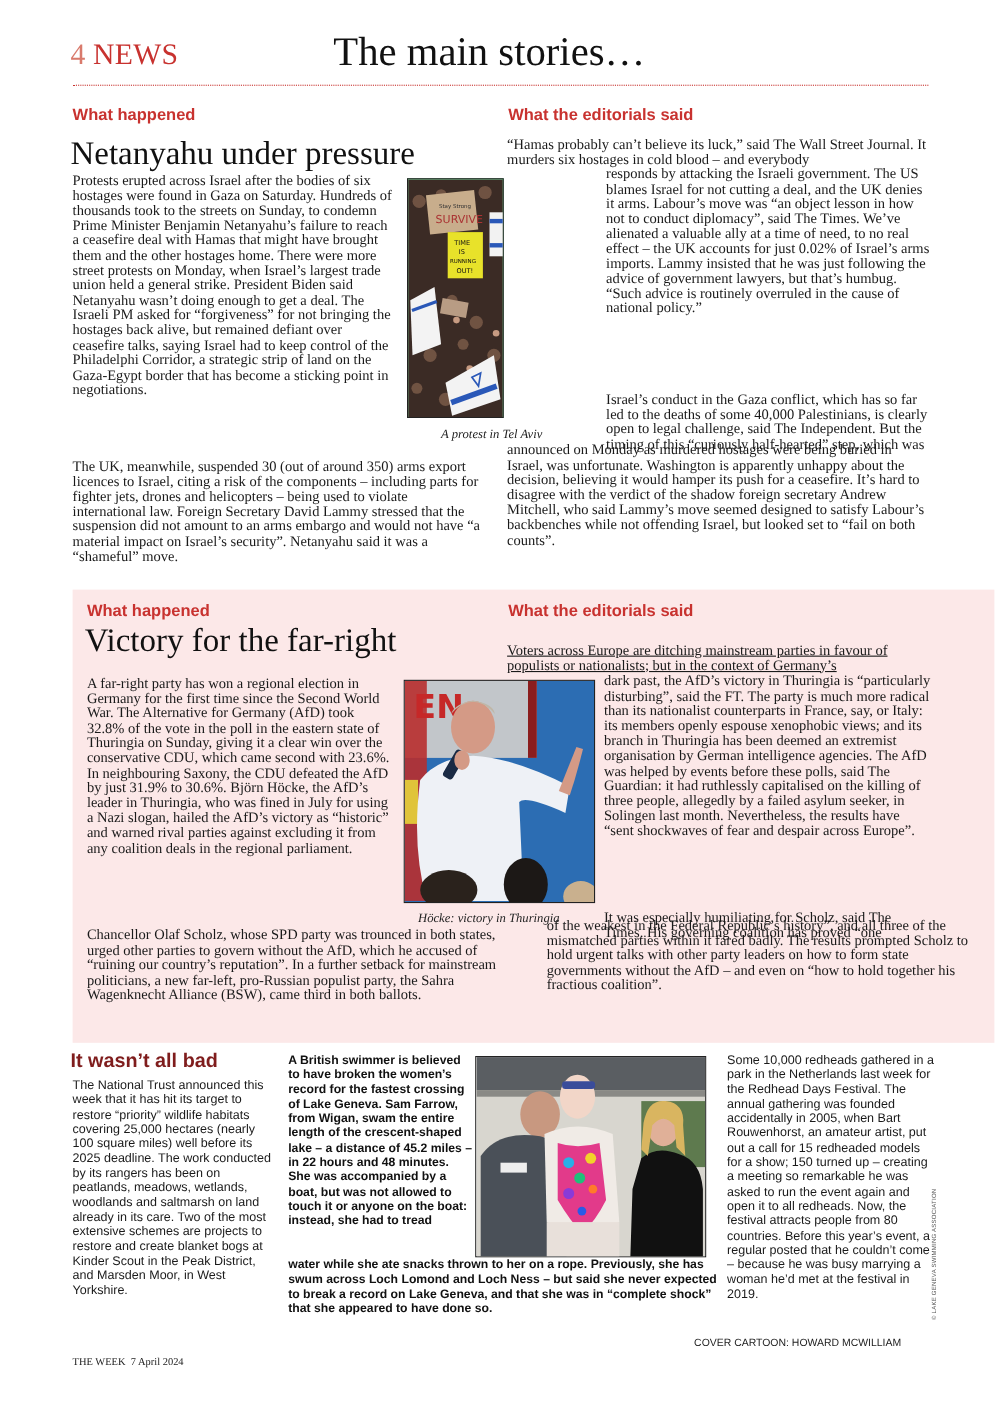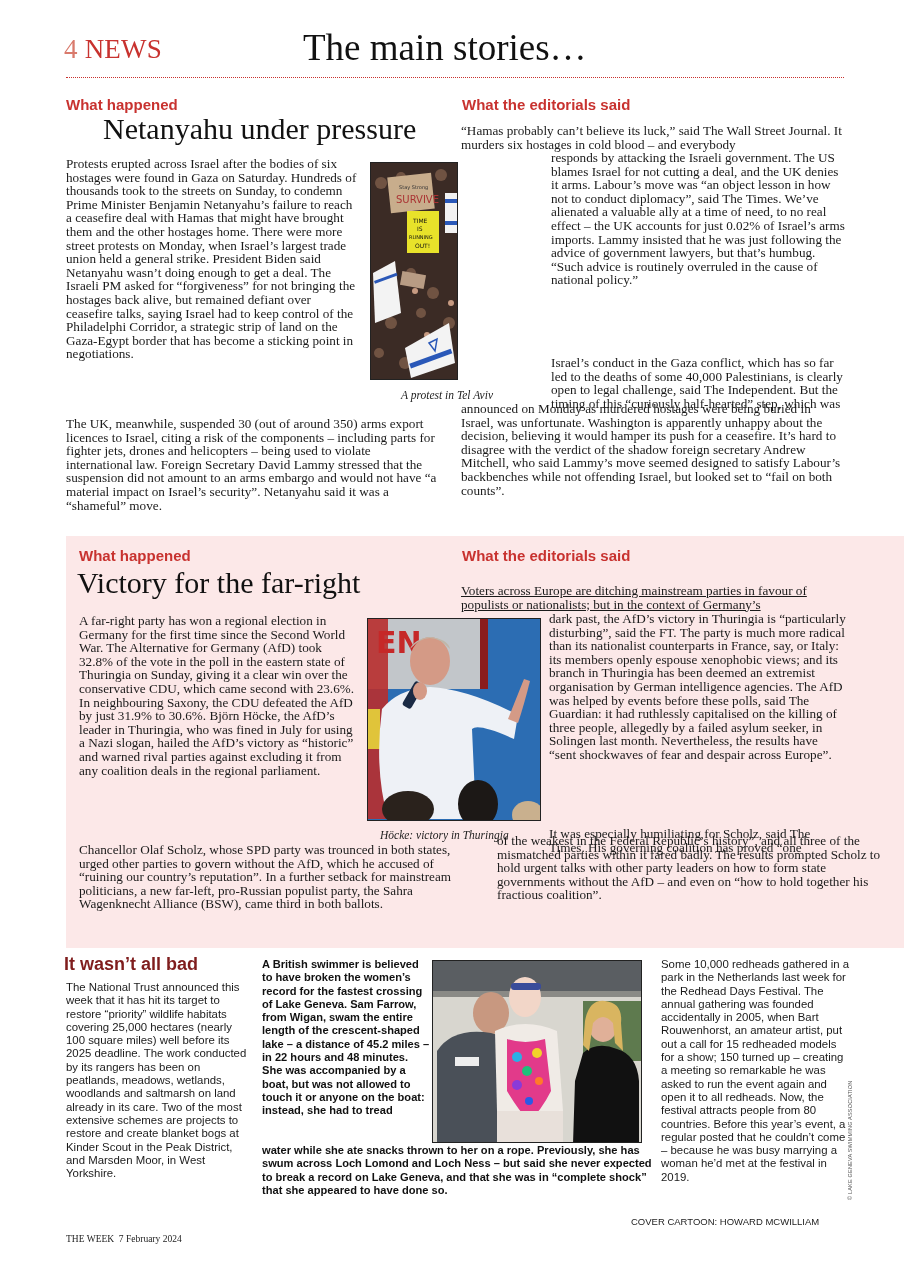--- a/index.html
+++ b/index.html
@@ -35,21 +35,21 @@
 <body>
 
 <div class="abs section-tag" style="left:64px; top:34px;">
   <span class="num">4</span>
   <span>NEWS</span>
 </div>
 <div class="abs page-title">The main stories…</div>
 <div class="abs dotted-rule"></div>
 
 <div class="abs kicker" style="left:66px; top:96px;">What happened</div>
-<div class="abs headline" style="left:64px; top:112px;margin-left:39px;">Netanyahu under pressure</div>
+<div class="abs headline" style="left:64px; top:123px;">Netanyahu under pressure</div>
 
 <div class="abs body-serif" style="left:66px; top:157px; width:294px;">Protests erupted across Israel after the bodies of six hostages were found in Gaza on Saturday. Hundreds of thousands took to the streets on Sunday, to condemn Prime Minister Benjamin Netanyahu’s failure to reach a ceasefire deal with Hamas that might have brought them and the other hostages home. There were more street protests on Monday, when Israel’s largest trade union held a general strike. President Biden said Netanyahu wasn’t doing enough to get a deal. The Israeli PM asked for “forgiveness” for not bringing the hostages back alive, but remained defiant over ceasefire talks, saying Israel had to keep control of the Philadelphi Corridor, a strategic strip of land on the Gaza-Egypt border that has become a sticking point in negotiations.</div>
 <div class="abs body-serif" style="left:66px; top:417px; width:372px;">The UK, meanwhile, suspended 30 (out of around 350) arms export licences to Israel, citing a risk of the components – including parts for fighter jets, drones and helicopters – being used to violate international law. Foreign Secretary David Lammy stressed that the suspension did not amount to an arms embargo and would not have “a material impact on Israel’s security”. Netanyahu said it was a “shameful” move.</div>
 
 <div class="abs photo" style="left:370px; top:162px; width:88px; height:218px; background:#86efac;">
   <svg width="88" height="218" viewBox="0 0 88 218">
     <rect width="88" height="218" fill="#3b2b25"></rect>
     <g fill="#7a5a48" opacity="0.85">
       <circle cx="10" cy="20" r="6"></circle>
         <circle cx="30" cy="14" r="5"></circle>
@@ -165,14 +165,14 @@
 </div>
 
 <div class="abs sans-body" style="left:661px; top:958px; width:190px;">Some 10,000 redheads gathered in a park in the Netherlands last week for the Redhead Days Festival. The annual gathering was founded accidentally in 2005, when Bart Rouwenhorst, an amateur artist, put out a call for 15 redheaded models for a show; 150 turned up – creating a meeting so remarkable he was asked to run the event again and open it to all redheads. Now, the festival attracts people from 80 countries. Before this year’s event, a regular posted that he couldn’t come – because he was busy marrying a woman he’d met at the festival in 2019.</div>
 
 <div class="abs credit-vert" style="left:847px; top:1200px;">© LAKE GENEVA SWIMMING ASSOCIATION</div>
 
 <div class="abs cover-credit" style="left:631px; top:1216px;">COVER CARTOON: HOWARD MCWILLIAM</div>
 
 <div class="abs footer" style="left:66px; top:1234px;">
   <span>THE WEEK</span>&nbsp;
-  <span>7 February 2024</span>
+  <span>7 April 2024</span>
 </div>
 
 </body></html>

